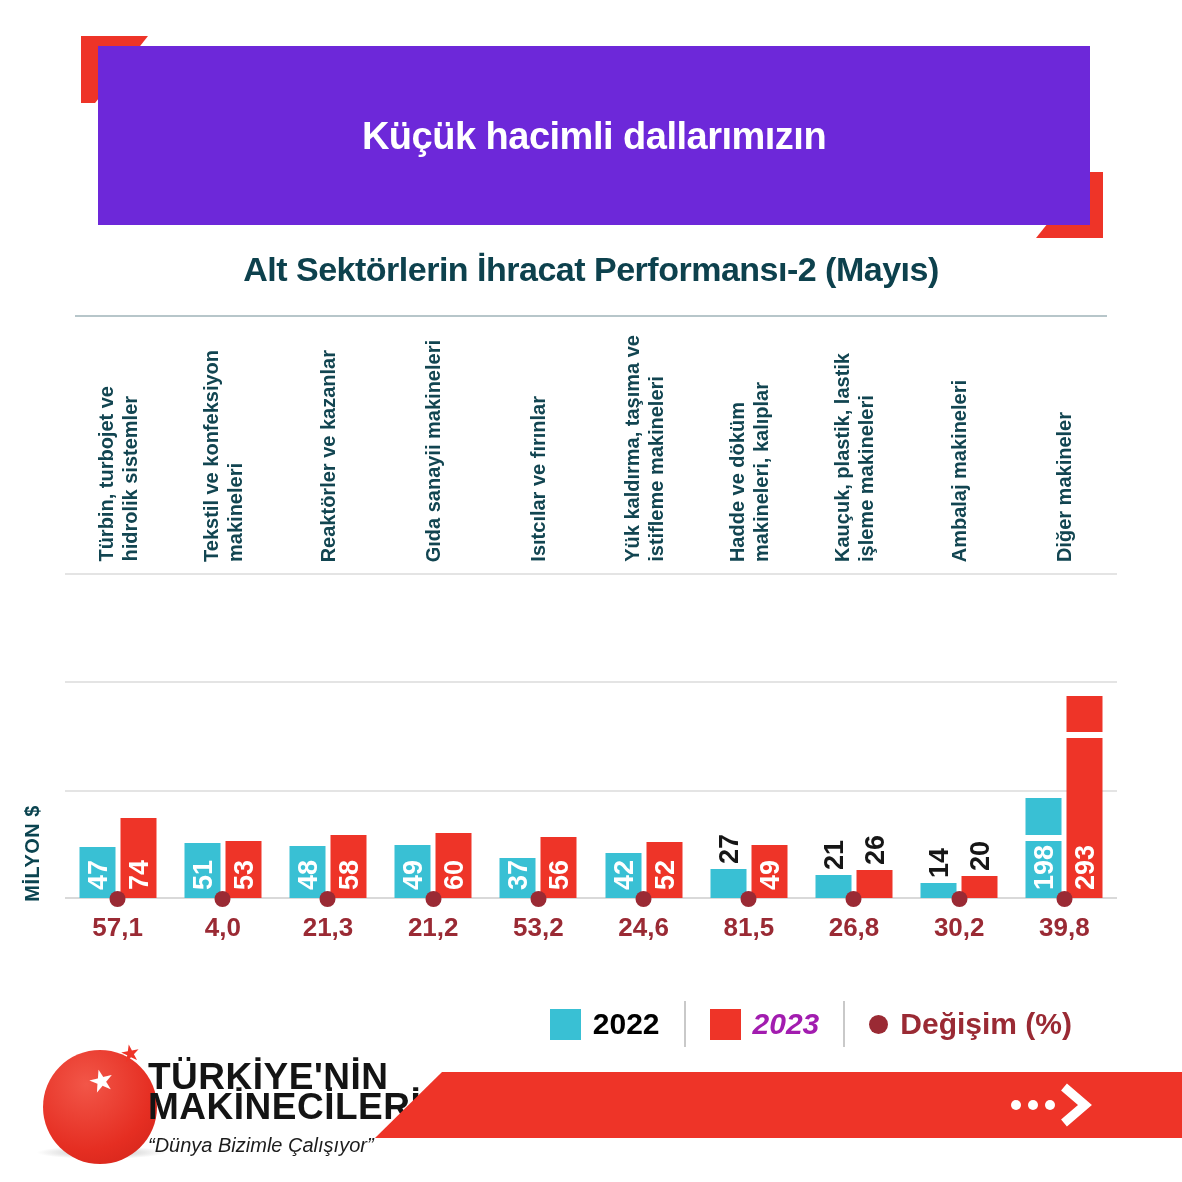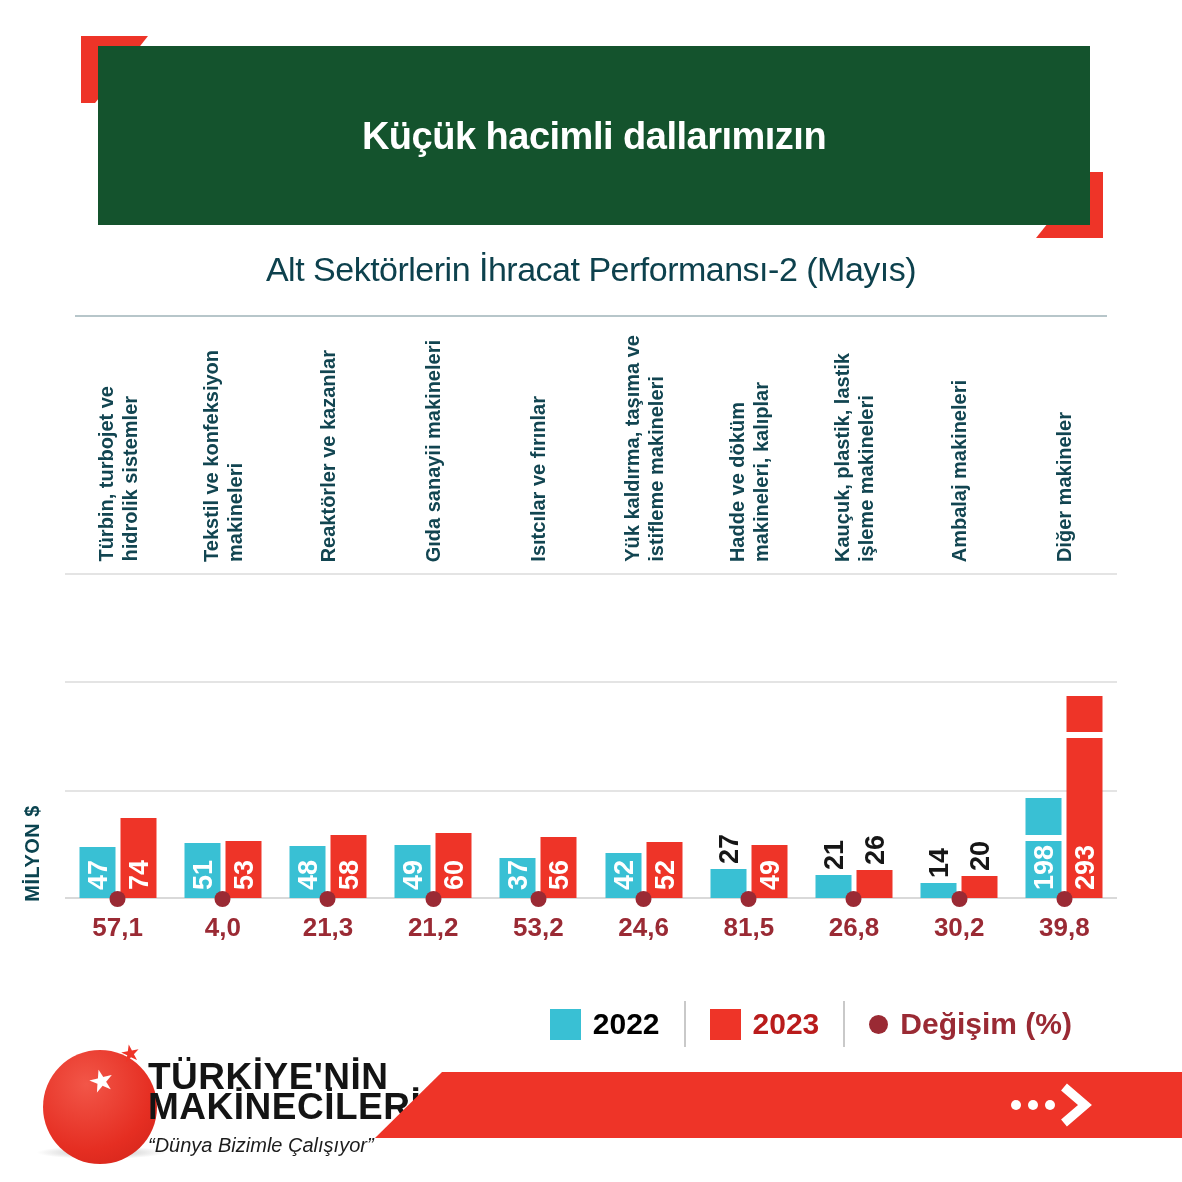--- a/index.html
+++ b/index.html
@@ -5,27 +5,27 @@
   html,body{margin:0;padding:0;}
   .page{position:relative;width:1182px;height:1182px;background:#ffffff;overflow:hidden;
         font-family:"Liberation Sans","DejaVu Sans",sans-serif;}
 
   
   .corner{position:absolute;background:#ee3428;z-index:1;}
   .corner-tl{left:81px;top:36px;width:67px;height:67px;
              clip-path:polygon(0 0,100% 0,21% 100%,0 100%);}
   .corner-br{left:1036px;top:172px;width:67px;height:66px;
              clip-path:polygon(100% 100%,0 100%,79% 0,100% 0);}
-  .header-box{position:absolute;left:98px;top:46px;width:992px;height:179px;background:#14532d;z-index:2;
+  .header-box{position:absolute;left:98px;top:46px;width:992px;height:179px;background:#6d28d9;z-index:2;
               display:flex;flex-direction:column;align-items:center;justify-content:center;}
   .header-box .hline{color:#ffffff;font-weight:bold;font-size:38px;line-height:48px;letter-spacing:-0.5px;text-align:center;}
 
   
   .chart-title{position:absolute;top:250px;left:0;width:100%;text-align:center;
-               color:#0d414d;font-size:34px;font-weight:normal;letter-spacing:-0.5px;}
+               color:#0d414d;font-size:34px;font-weight:bold;letter-spacing:-0.5px;}
   .title-divider{position:absolute;top:315px;left:75px;width:1032px;height:2px;background:#b7c6ca;}
 
   
   .labels-row{position:absolute;top:320px;left:65px;width:1052px;height:242px;
               display:grid;grid-template-columns:repeat(10,1fr);}
   .label-cell{position:relative;display:flex;align-items:flex-end;justify-content:center;}
   .vtext{writing-mode:vertical-rl;transform:rotate(180deg);white-space:pre-line;}
   .cat{color:#124551;font-weight:bold;font-size:20px;line-height:24px;text-align:left;}
 
   
@@ -302,21 +302,21 @@
       <div class="chg">26,8</div>
       <div class="chg">30,2</div>
       <div class="chg">39,8</div>
     </div>
 
   <div class="legend">
     <div class="swatch" id="sw2022" style="background: rgb(57, 192, 212);"></div>
     <div class="ltext" id="lt2022" style="color: #000000;">2022</div>
     <div class="sep"></div>
     <div class="swatch" id="sw2023" style="background: rgb(238, 52, 40);"></div>
-    <div class="ltext" id="lt2023" style="color: #b91c1c;">2023</div>
+    <div class="ltext" id="lt2023" style="color: #a21caf; font-style: italic;">2023</div>
     <div class="sep"></div>
     <div class="ldot" id="swChange" style="background: rgb(154, 42, 52);"></div>
     <div class="ltext" id="ltChange" style="color: rgb(154, 42, 52);">Değişim (%)</div>
   </div>
 
   <div class="logo-shadow"></div>
   <div class="logo-circle"></div>
   <div class="star star-white">★</div>
   <div class="star star-red">★</div>
   <div class="brand">

